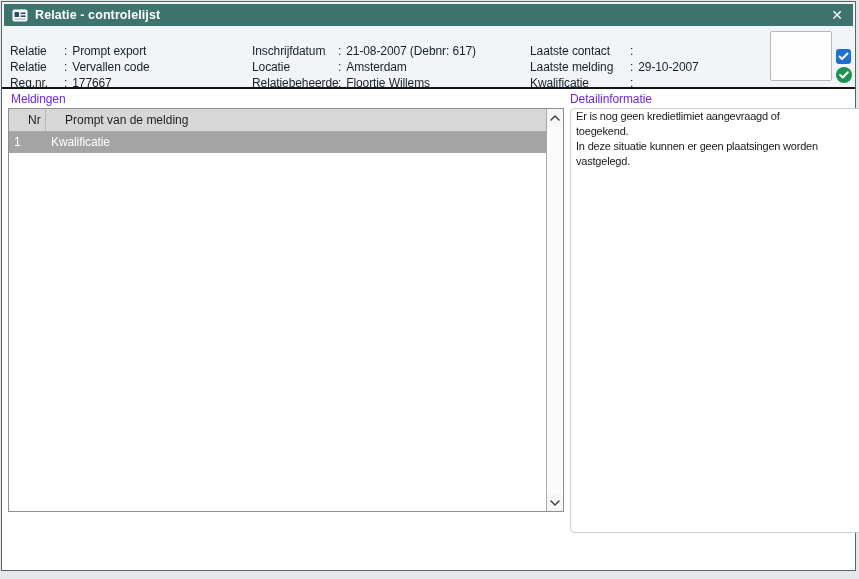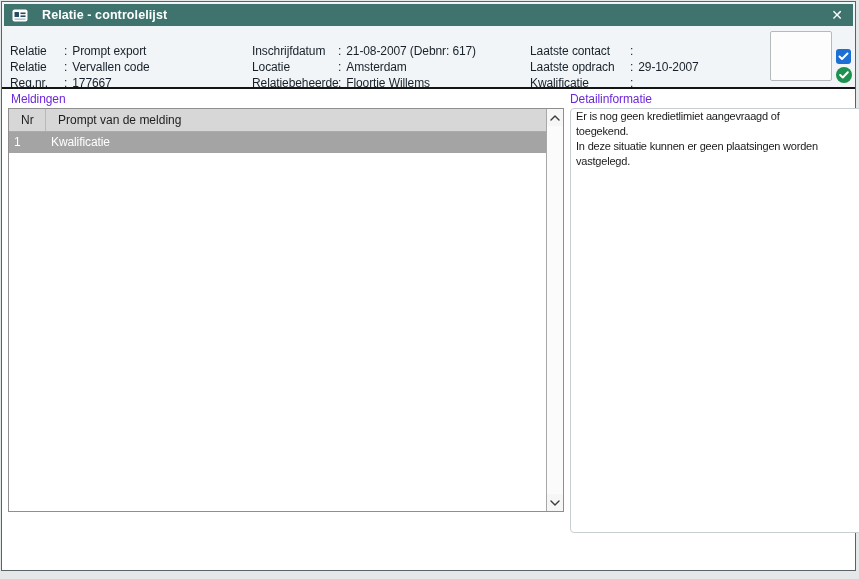--- a/index.html
+++ b/index.html
@@ -1,20 +1,20 @@
 <!DOCTYPE html>
 <html><head>
 <meta charset="utf-8">
 <style>
   * { margin:0; padding:0; box-sizing:border-box; }
   html,body { width:859px; height:579px; background:#e4e8e9; font-family:"Liberation Sans","DejaVu Sans",sans-serif; }
   .window { position:absolute; left:1px; top:1px; width:855px; height:570px; background:#f1f5f7; border:1px solid #5a6468; }
 
   
-  .titlebar { position:absolute; left:2px; top:2px; right:2px; height:22px; background:#3e746d; display:flex; align-items:center; padding:0 8px; gap:14px; }
+  .titlebar { position:absolute; left:2px; top:2px; right:2px; height:22px; background:#3e746d; display:flex; align-items:center; padding:0 8px; gap:7px; }
   .titlebar .title { color:#ffffff; font-size:12.5px; font-weight:bold; letter-spacing:.1px; flex:1; }
   .title-icon { width:16px; height:13px; display:block; }
   .close-x { color:#ffffff; font-size:14px; font-weight:bold; cursor:default; line-height:1; padding:0 2px; }
 
   
   .hdr { position:absolute; left:0; top:26px; right:0; height:59px; font-size:12px; color:#18212a; letter-spacing:-0.1px; }
   .hcol { position:absolute; top:3px;margin-top:12px; }
   .hrow { display:flex; height:16px; line-height:16px; white-space:nowrap; }
   .hlabel { display:inline-block; }
   .hsep { display:inline-block; margin-right:5px; }
@@ -29,21 +29,21 @@
 
   
   .bodyarea { position:absolute; left:0; top:87px; right:0; bottom:0; background:#ffffff; font-size:12px; color:#1a1a1a; }
   .section-label { position:absolute; font-size:12px; color:#6d28d9; letter-spacing:-0.1px; }
   .lbl-meldingen { left:9px; top:3px; }
   .lbl-detail { left:568px; top:3px; }
 
   
   .tbl { position:absolute; left:6px; top:19px; width:556px; height:404px; border:1px solid #8f8f8f; background:#ffffff; }
   .thead { display:flex; height:23px; width:537px; background:#d7d7d7; border-bottom:1px solid #ababab; }
-  .th { font-size:12px; color:#1d1d1d; line-height:22px; padding-left:12px; border-right:1px solid #b8b8b8; overflow:hidden; white-space:nowrap; }
+  .th { font-size:12px; color:#1d1d1d; line-height:22px; padding-left:19px; border-right:1px solid #b8b8b8; overflow:hidden; white-space:nowrap; }
   .c-nr { width:37px; } .c-melding { width:332px; } .c-ernst { width:168px; border-right:none; }
   .trow { display:flex; height:21px; width:537px; background:#a4a4a4; color:#ffffff; }
   .td { font-size:12px; line-height:21px; padding-left:5px; overflow:hidden; white-space:nowrap; letter-spacing:-0.1px; }
   .scrollbar { position:absolute; right:0; top:0; bottom:0; width:17px; background:#fbfbfb; border-left:1px solid #a8a8a8; }
   .sb-btn { position:absolute; left:0; width:16px; height:17px; display:flex; align-items:center; justify-content:center; background:#f6f6f6; }
   .sb-up { top:0; } .sb-down { bottom:0; }
 
   
   .detail-box { position:absolute; left:568px; top:19px; width:308px; height:425px; background:#ffffff; border:1px solid #c7cfd3; border-radius:4px; padding:0 5px; font-size:11px; letter-spacing:-0.2px; line-height:15px; color:#1a1a1a; white-space:pre-wrap; overflow:hidden; }
 </style>
@@ -99,21 +99,21 @@
           <span>Floortje Willems</span>
       </div>
     </div>
     <div class="hcol col3">
       <div class="hrow">
         <span class="hlabel">Laatste contact</span>
           <span class="hsep">:</span>
           <span></span>
       </div>
       <div class="hrow">
-        <span class="hlabel">Laatste opdrach</span>
+        <span class="hlabel">Laatste melding</span>
           <span class="hsep">:</span>
           <span>29-10-2007</span>
       </div>
       <div class="hrow">
         <span class="hlabel">Kwalificatie</span>
           <span class="hsep">:</span>
           <span></span>
       </div>
     </div>
     <div class="photo"></div>

